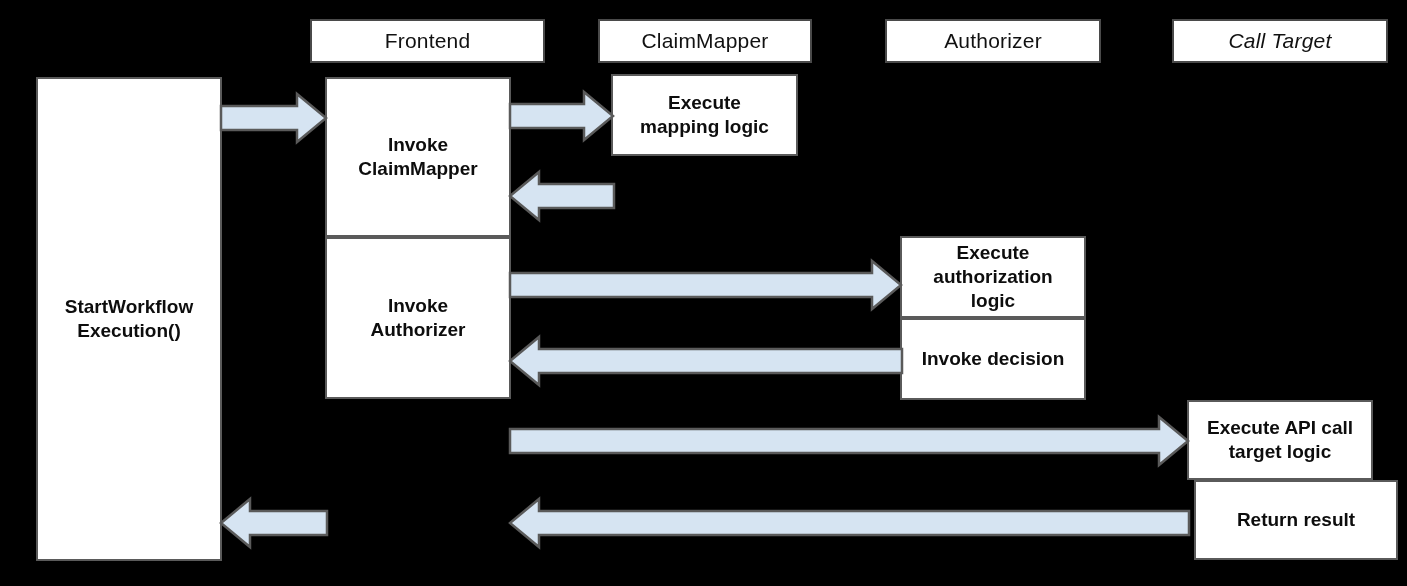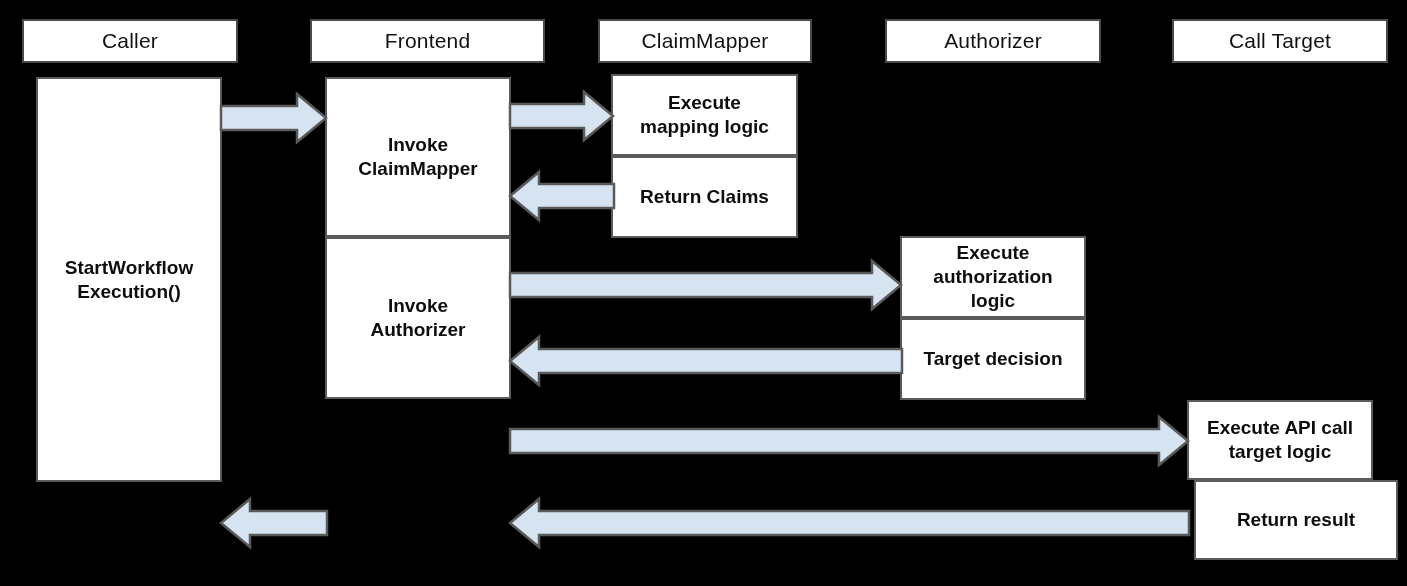--- a/index.html
+++ b/index.html
@@ -54,73 +54,67 @@
     position: absolute;
     pointer-events: none;
   }
   .arrow svg { display: block; overflow: visible; }
 </style>
 </head>
 <body>
 
 <div id="diagram">
 
-  <div class="lane-header" style="left:22px; top:19px; width:216px; height:44px;">
-    <span>Caller</span>
-  </div>
 
   <div class="lane-header" style="left:310px; top:19px; width:235px; height:44px;">
     <span>Frontend</span>
   </div>
 
   <div class="lane-header" style="left:598px; top:19px; width:214px; height:44px;">
     <span>ClaimMapper</span>
   </div>
 
   <div class="lane-header" style="left:885px; top:19px; width:216px; height:44px;">
     <span>Authorizer</span>
   </div>
 
-  <div class="lane-header" style="left:1172px; top:19px; width:216px; height:44px;">
+  <div class="lane-header" style="left:1172px; top:19px; width:216px; height:44px;font-style:italic;">
     <span>Call Target</span>
   </div>
 
-  <div class="step-box" style="left:36px; top:77px; width:186px; height:405px;">
+  <div class="step-box" style="left:36px; top:77px; width:186px; height:484px;">
     <span class="step-label">StartWorkflow
 Execution()</span>
   </div>
 
   <div class="step-box" style="left:325px; top:77px; width:186px; height:160px;">
     <span class="step-label">Invoke
 ClaimMapper</span>
   </div>
 
   <div class="step-box" style="left:325px; top:237px; width:186px; height:162px;">
     <span class="step-label">Invoke
 Authorizer</span>
   </div>
 
 
   <div class="step-box" style="left:611px; top:74px; width:187px; height:82px;">
     <span class="step-label">Execute
 mapping logic</span>
   </div>
 
-  <div class="step-box" style="left:611px; top:156px; width:187px; height:82px;">
-    <span class="step-label">Return Claims</span>
-  </div>
 
   <div class="step-box" style="left:900px; top:236px; width:186px; height:82px;">
     <span class="step-label">Execute
 authorization
 logic</span>
   </div>
 
   <div class="step-box" style="left:900px; top:318px; width:186px; height:82px;">
-    <span class="step-label">Target decision</span>
+    <span class="step-label">Invoke decision</span>
   </div>
 
   <div class="step-box" style="left:1187px; top:400px; width:186px; height:80px;">
     <span class="step-label">Execute API call
 target logic</span>
   </div>
 
   <div class="step-box" style="left:1187px; top:480px; width:204px; height:80px;margin-left:7px;">
     <span class="step-label">Return result</span>
   </div>

